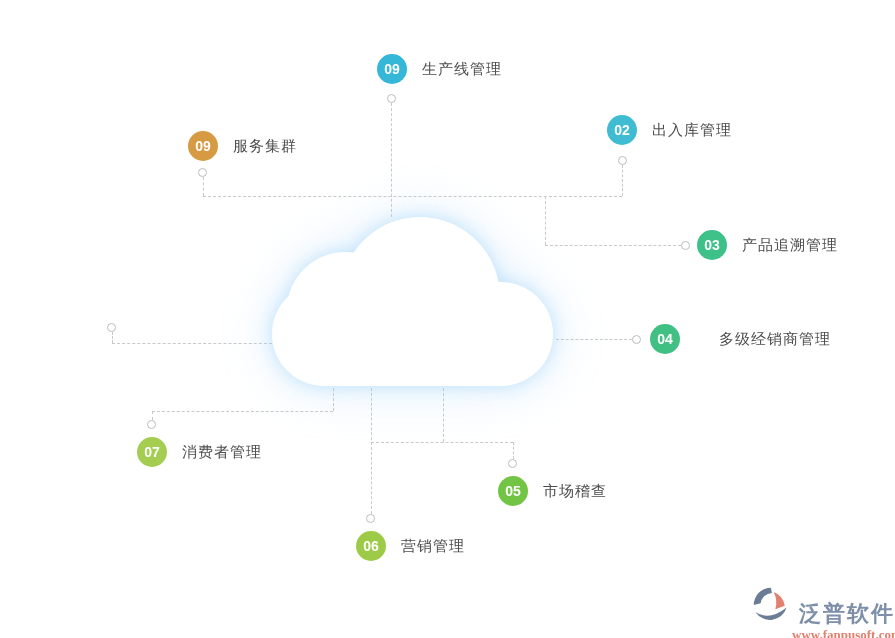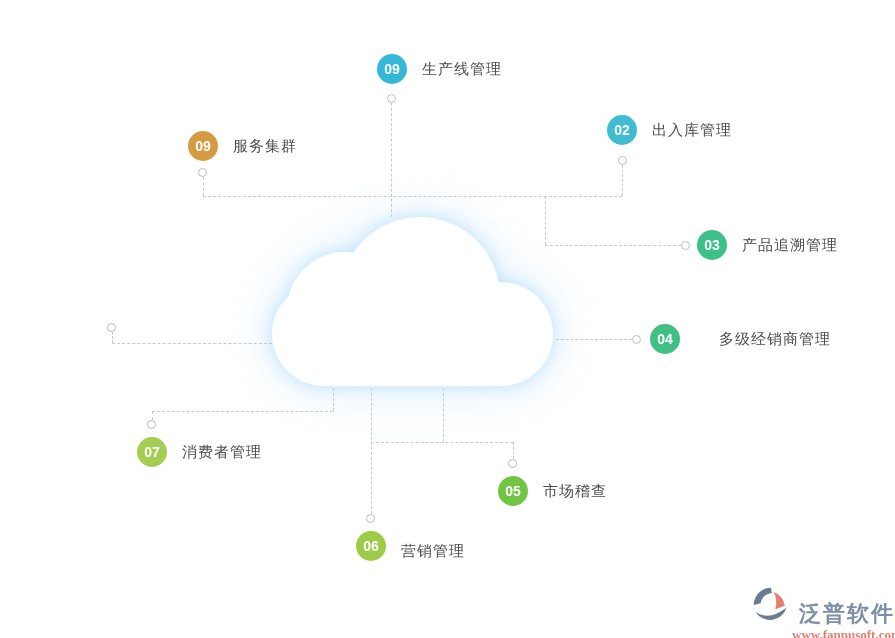--- a/index.html
+++ b/index.html
@@ -103,21 +103,21 @@
     <span class="node-label">产品追溯管理</span>
   </div>
   <div class="node" style="left:650px;top:324px;gap:24px;">
     <span class="badge" style="background: rgb(65, 192, 131);">04</span>
     <span class="node-label">多级经销商管理</span>
   </div>
   <div class="node" style="left:498px;top:476px;">
     <span class="badge" style="background: rgb(114, 197, 68);">05</span>
     <span class="node-label">市场稽查</span>
   </div>
-  <div class="node" style="left:356px;top:531px;align-items:flex-end;">
+  <div class="node" style="left:356px;top:531px;">
     <span class="badge" style="background: rgb(158, 203, 71);">06</span>
     <span class="node-label">营销管理</span>
   </div>
   <div class="node" style="left:137px;top:437px;">
     <span class="badge" style="background: rgb(164, 205, 82);">07</span>
     <span class="node-label">消费者管理</span>
   </div>
   <div class="node" style="left:188px;top:131px;">
     <span class="badge" style="background: rgb(214, 154, 67);">09</span>
     <span class="node-label">服务集群</span>

